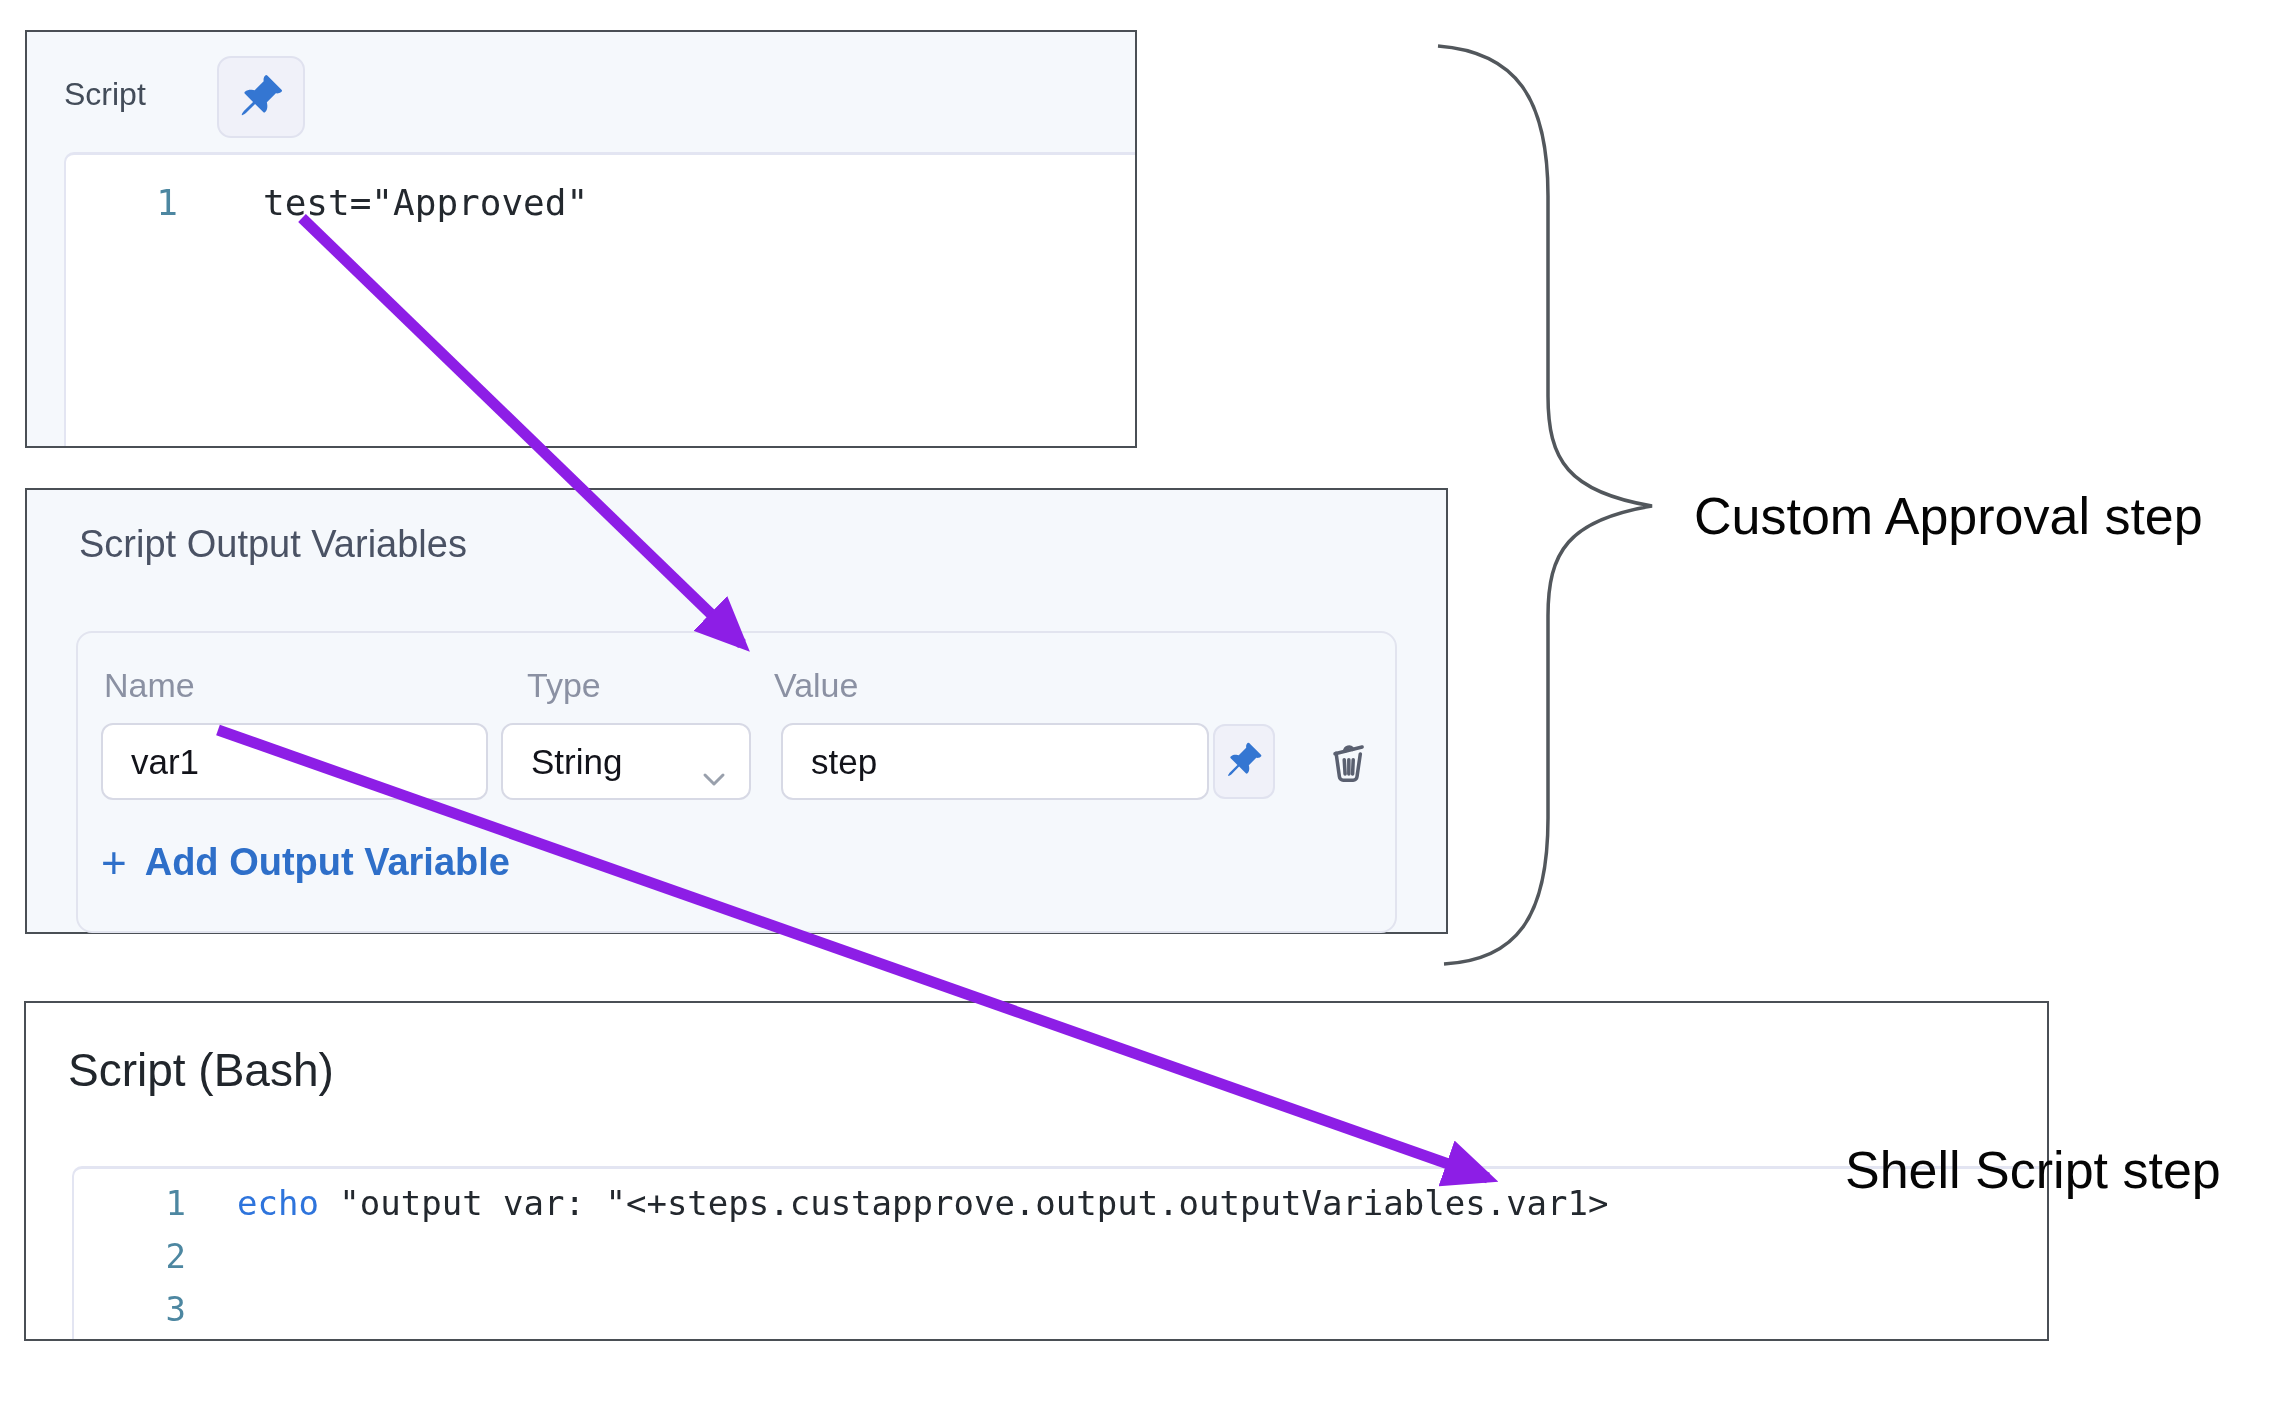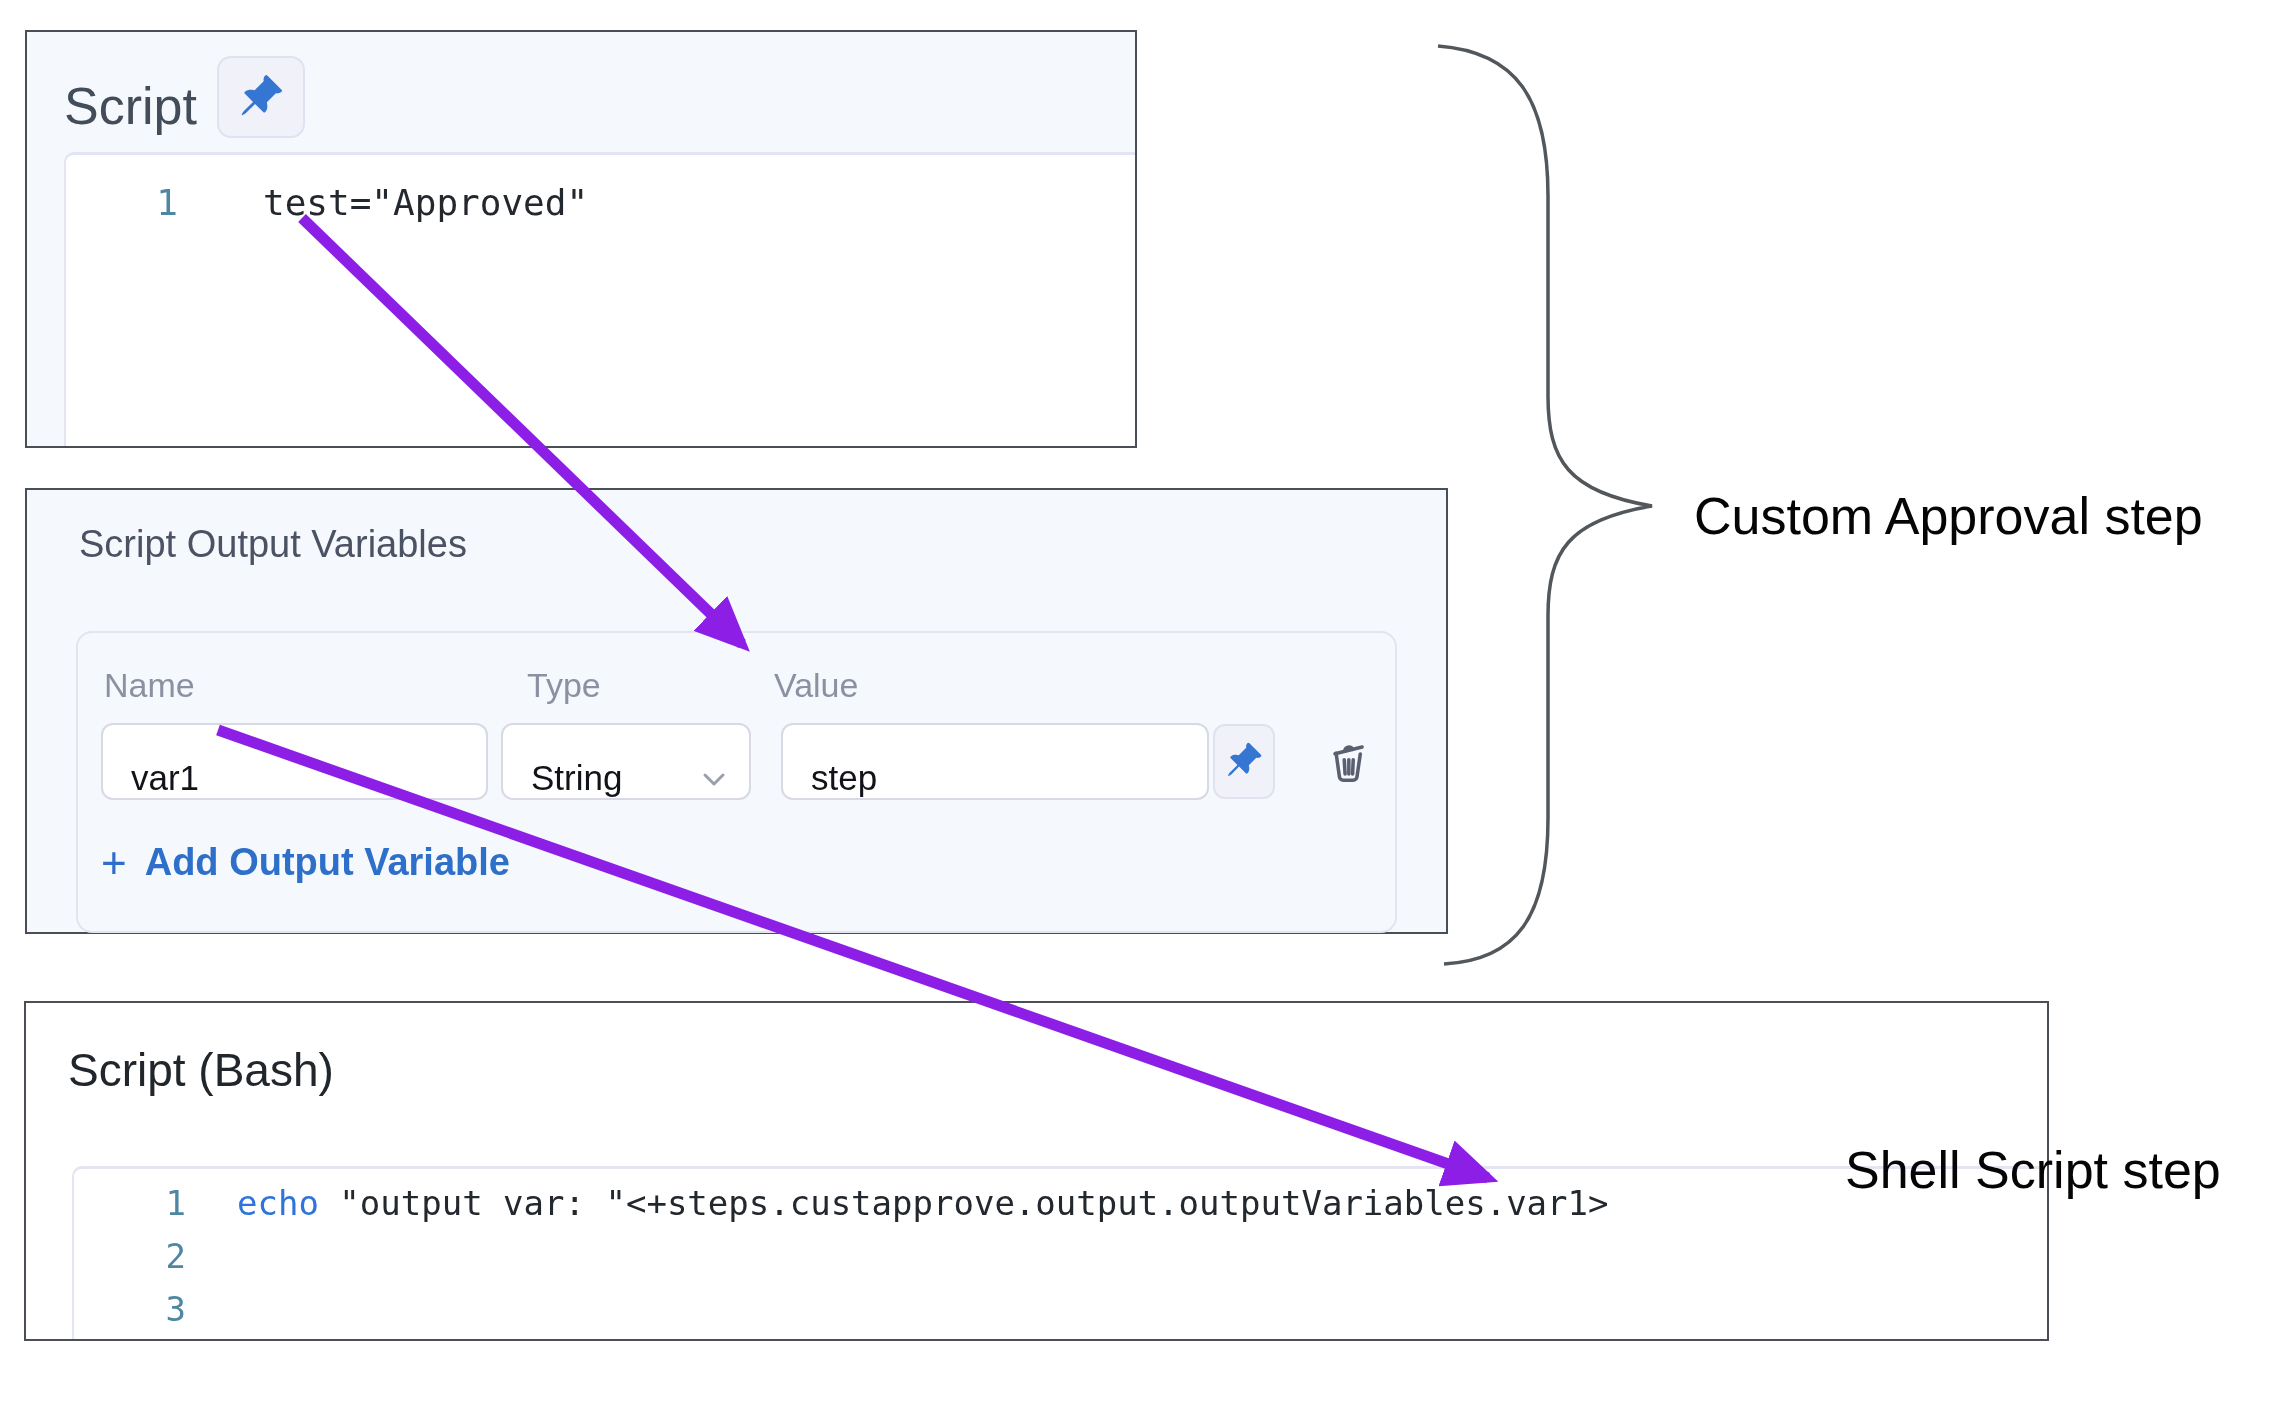--- a/index.html
+++ b/index.html
@@ -4,21 +4,21 @@
 <style>
   html,body{margin:0;padding:0;background:#ffffff;}
   .canvas{position:relative;width:2276px;height:1426px;background:#ffffff;
           font-family:"Liberation Sans",sans-serif;overflow:hidden;}
 
   
   .panel{position:absolute;border:2.5px solid #4a4f55;box-sizing:border-box;}
 
   
   .panel1{left:25px;top:30px;width:1112px;height:418px;background:#f5f8fc;}
-  .p1-title{position:absolute;left:37px;top:44px;font-size:52px;color:#434c59;}
+  .p1-title{position:absolute;left:37px;top:44px;font-size:32px;color:#434c59;}
   .pin-btn{position:absolute;display:flex;align-items:center;justify-content:center;
            background:#f0f1f9;border:2px solid #e0e2ef;border-radius:14px;cursor:pointer;padding:0;}
   .p1-pin{left:190px;top:24px;width:88px;height:82px;}
   .code-area{position:absolute;background:#ffffff;border-top:3px solid #e3e5f2;
              border-left:2px solid #e3e5f2;border-top-left-radius:10px;box-sizing:border-box;}
   .p1-code{left:37px;top:120px;right:0;bottom:0;}
   .code-line{display:flex;font-family:"DejaVu Sans Mono",monospace;font-size:36px;line-height:44px;}
   .p1-code .code-line{padding-top:26px;}
   .ln{width:112px;text-align:right;color:#4d87a1;flex:0 0 auto;}
   .code-text{margin-left:85px;color:#23282e;white-space:pre;}
@@ -26,21 +26,21 @@
   
   .panel2{left:25px;top:488px;width:1423px;height:446px;background:#f5f8fc;}
   .p2-title{position:absolute;left:52px;top:33px;font-size:38px;color:#4a5264;}
   .vars-card{position:absolute;left:49px;top:105px;width:1321px;height:302px;
              border:2px solid #e2e4ef;border-radius:16px;box-sizing:border-box;margin-top:36px;}
   .col-label{position:absolute;top:33px;font-size:34px;color:#8b91a3;}
   .lbl-name{left:26px;}
   .lbl-type{left:449px;}
   .lbl-value{left:696px;}
   .field{position:absolute;top:90px;height:77px;background:#ffffff;border:2px solid #d7d9e5;
-         border-radius:12px;box-sizing:border-box;display:flex;align-items:flex-end;
+         border-radius:12px;box-sizing:border-box;display:flex;align-items:center;
          padding-left:28px;font-size:35px;color:#12131a;font-weight:500;cursor:text;}
   .f-name{left:23px;width:387px;}
   .f-type{left:423px;width:250px;cursor:pointer;}
   .f-type .chev{position:absolute;right:22px;top:31px;}
   .f-value{left:703px;width:428px;}
   .value-pin{left:1135px;top:91px;width:62px;height:75px;border-radius:12px;}
   .trash-btn{position:absolute;left:1244px;top:97px;width:52px;height:60px;background:none;
              border:none;padding:0;cursor:pointer;display:flex;align-items:center;justify-content:center;}
   .add-btn{position:absolute;left:23px;top:208px;display:flex;align-items:center;gap:18px;
            background:none;border:none;padding:0;cursor:pointer;

